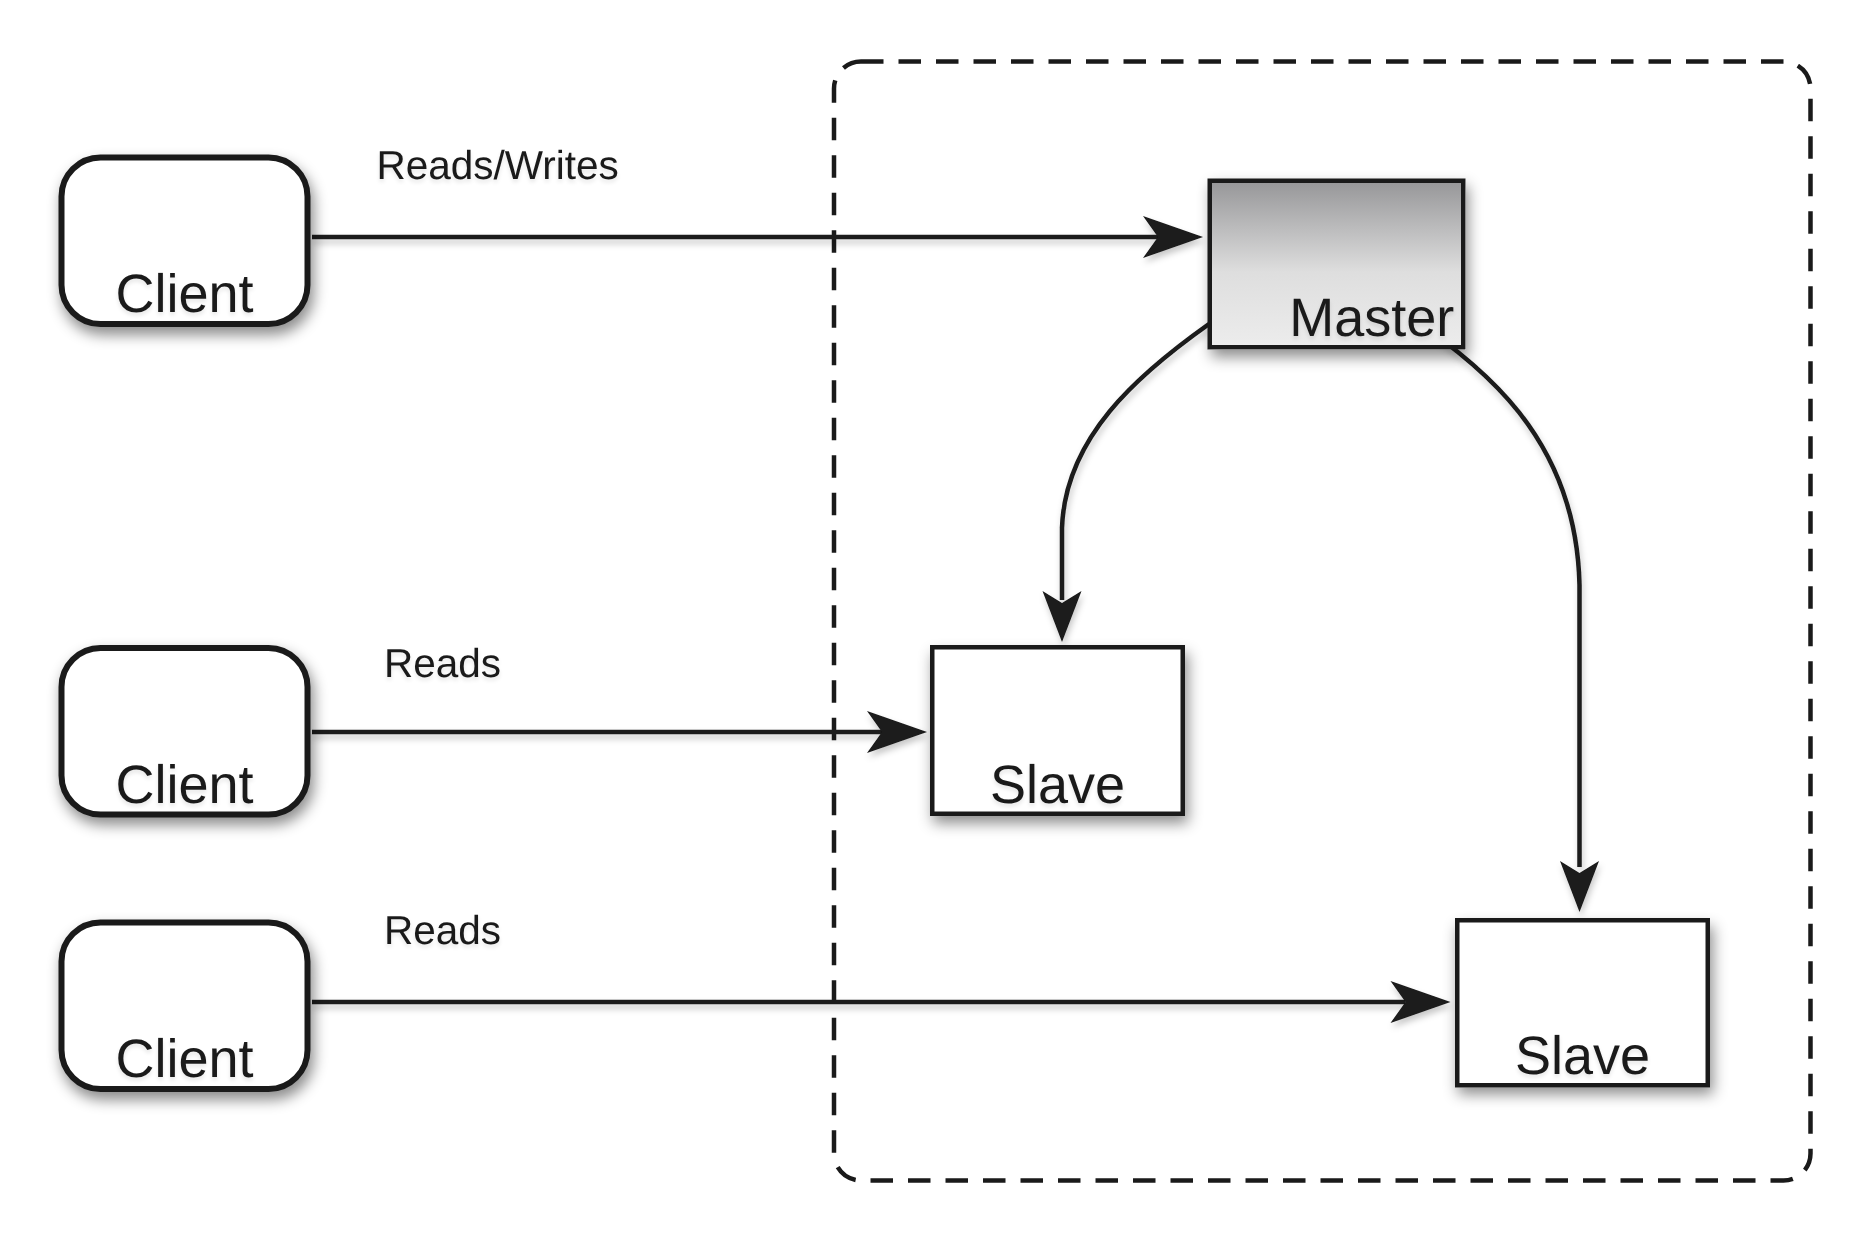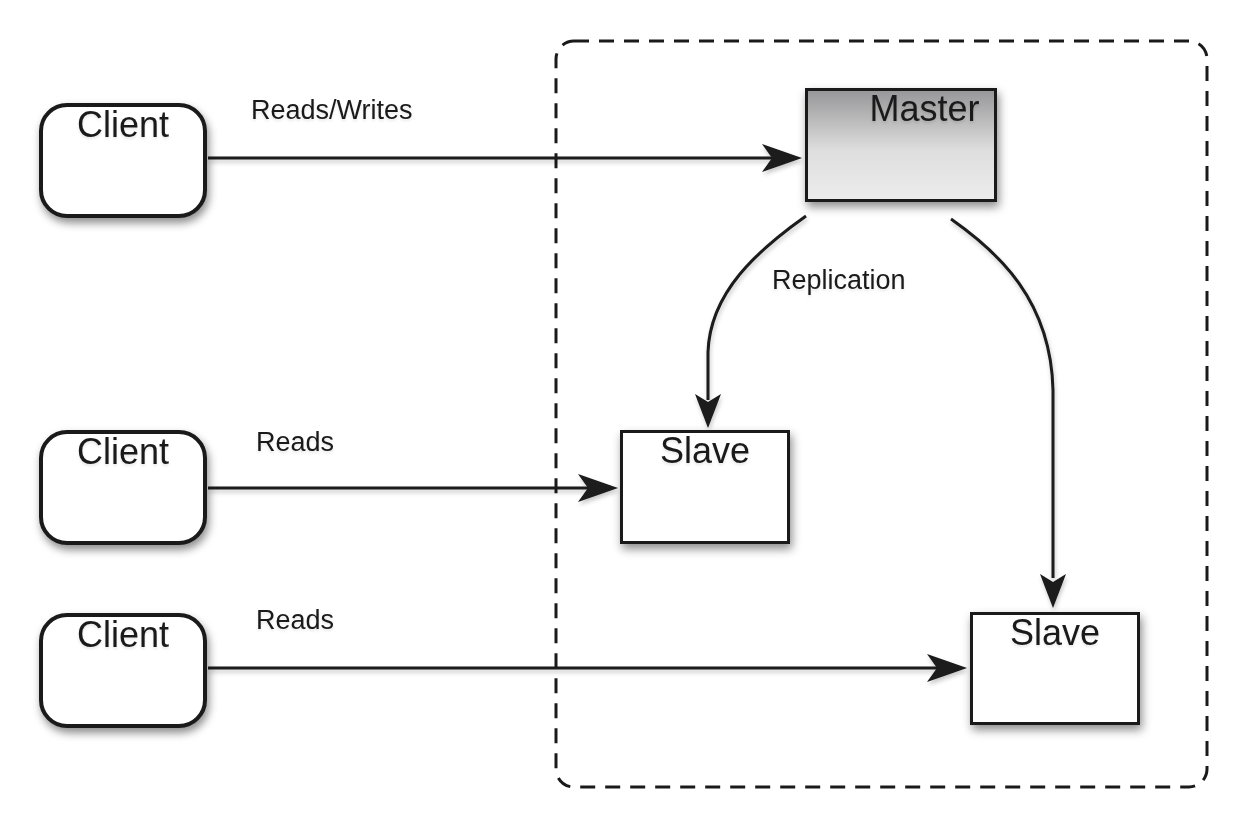--- a/index.html
+++ b/index.html
@@ -18,39 +18,39 @@
     font-family:"Liberation Sans","DejaVu Sans",sans-serif;
     color:var(--stroke);
     overflow:hidden;
   }
   svg.edges-layer{
     position:absolute;left:0;top:0;width:1246px;height:839px;
     color:var(--stroke);
   }
   .node{
     position:absolute;
-    display:flex;align-items:flex-start;justify-content:center;
+    display:flex;align-items:flex-end;justify-content:center;
     font-size:36px;line-height:1;
     color:var(--stroke);
     background:var(--node-fill);
     border:3px solid var(--stroke);
     box-shadow:2px 5px 9px rgba(0,0,0,0.45);
     box-sizing:border-box;
     text-shadow:0 2px 3px rgba(0,0,0,0.10);
   }
   .node.client{
     border-radius:28px;
     border-width:4px;
     left:39px;width:168px;height:115px;
   }
   .node.client.c1{top:103px;}
   .node.client.c2{top:430px;}
   .node.client.c3{top:613px;}
   .node.master{
-    left:805px;top:88px;width:192px;height:114px;
+    left:805px;top:119px;width:172px;height:114px;
     background:linear-gradient(180deg,var(--master-gradient-top) 0%,var(--master-gradient-mid) 55%,var(--master-gradient-bottom) 100%);
     padding-left:47px;
   }
   .node.slave1{left:620px;top:430px;width:170px;height:114px;}
   .node.slave2{left:970px;top:612px;width:170px;height:113px;}
   .edge-label{
     position:absolute;
     font-size:27px;line-height:1.1;
     color:var(--stroke);
     white-space:nowrap;
@@ -119,14 +119,13 @@
   <div class="node slave1">
     <span>Slave</span>
   </div>
   <div class="node slave2">
     <span>Slave</span>
   </div>
 
   <div class="edge-label lbl-reads-writes">Reads/Writes</div>
   <div class="edge-label lbl-reads-upper">Reads</div>
   <div class="edge-label lbl-reads-lower">Reads</div>
-  <div class="edge-label lbl-replication">Replication</div>
 </div>
 
 </body></html>

